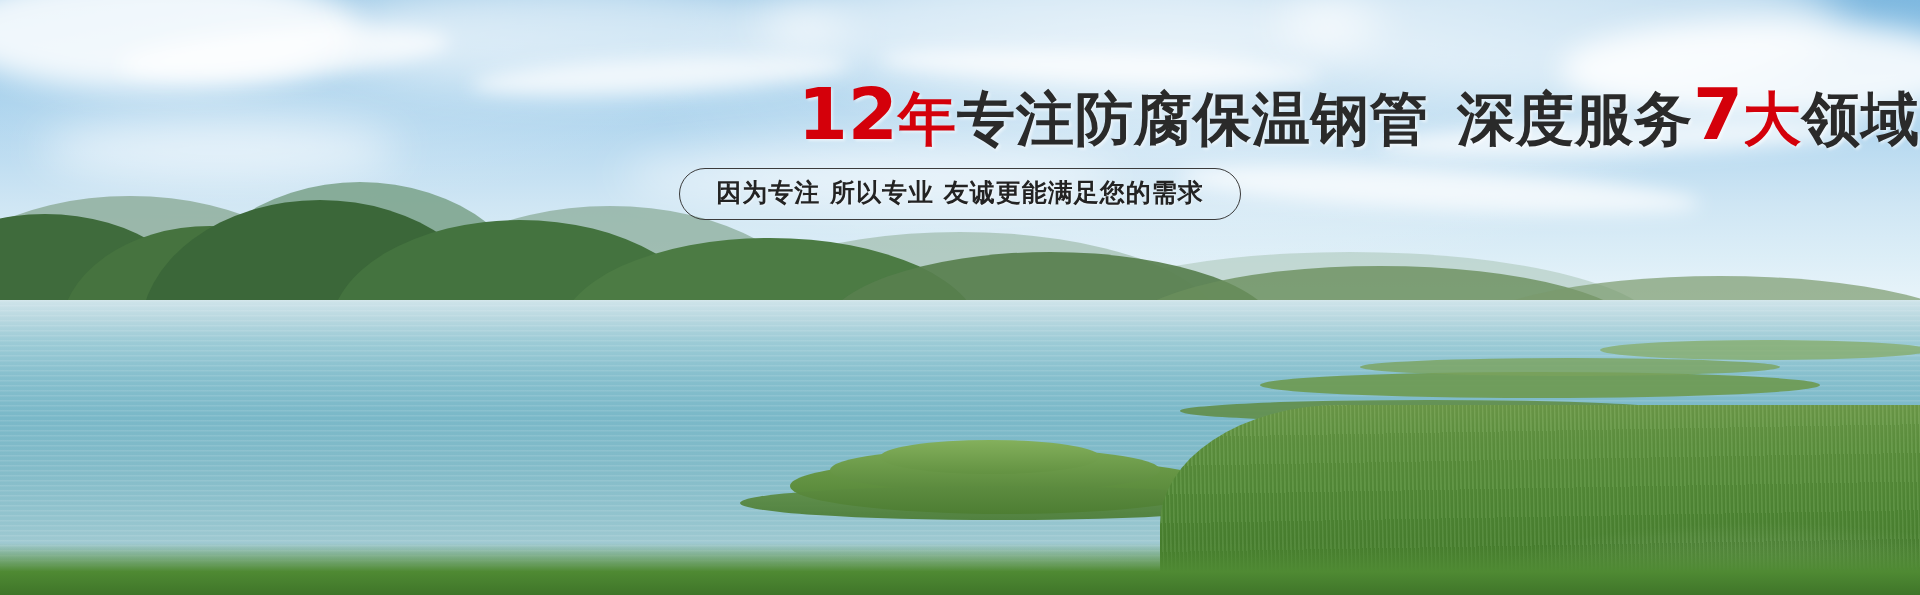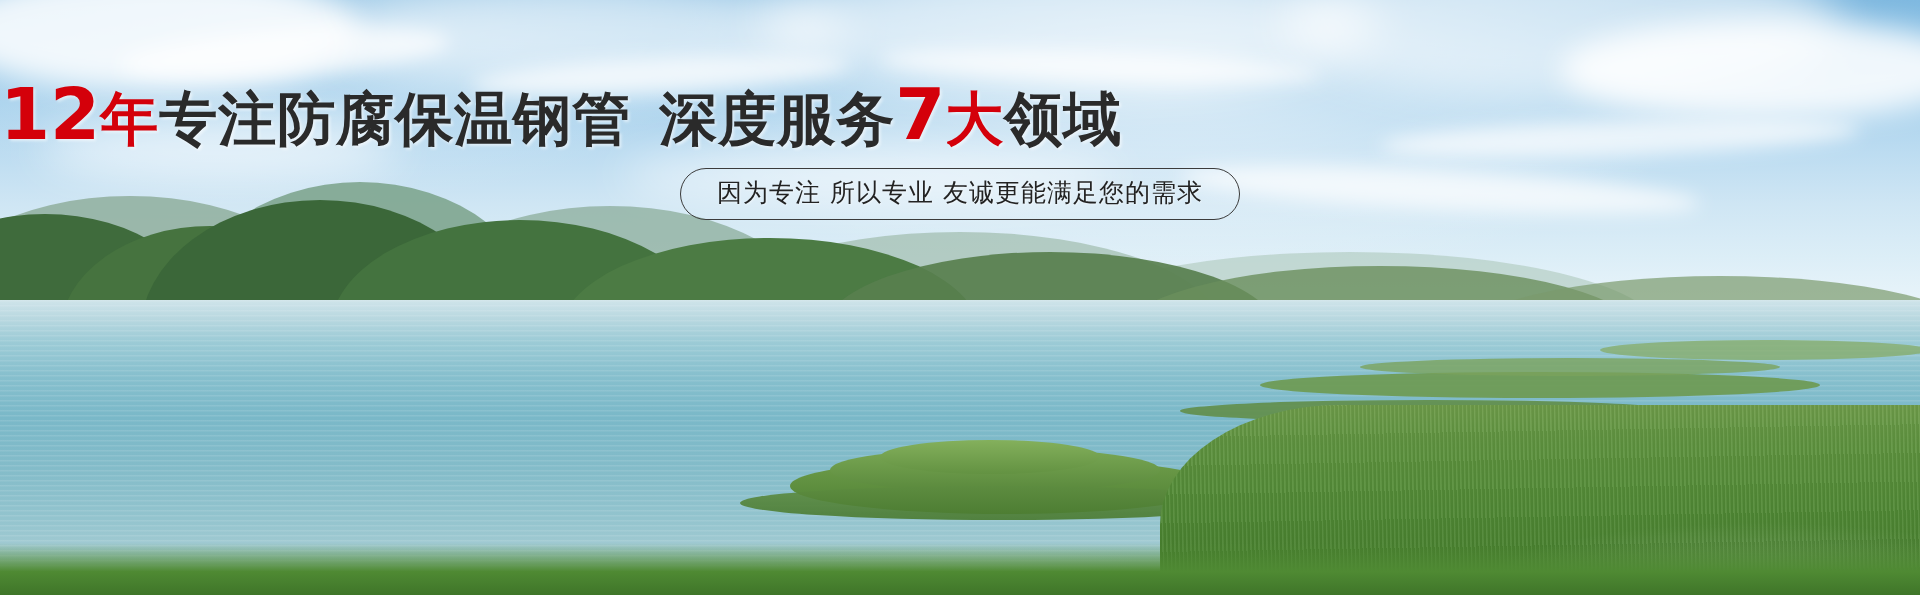--- a/index.html
+++ b/index.html
@@ -152,21 +152,21 @@
     position: absolute;
     border-radius: 50%;
   }
 
   
   .headline {
     position: absolute;
     left: 0;
     top: 82px;
     width: 1920px;
-    text-align: left;
+    text-align: right;
     white-space: nowrap;
     font-weight: 700;
     font-size: 58px;
     line-height: 64px;
     letter-spacing: 1px;
     color: #2a2a2a;
     text-shadow: 2px 2px 3px rgba(255,255,255,0.55);
     font-family: "DejaVu Sans", "Liberation Sans", sans-serif;
   }
   .headline .num {
@@ -195,20 +195,21 @@
     padding: 9px 36px 11px 36px;
     border: 1.6px solid #3b3b3b;
     border-radius: 28px;
     font-size: 25px;
     line-height: 30px;
     letter-spacing: 1px;
     color: #232323;
     white-space: nowrap;
     font-family: "DejaVu Sans", "Liberation Sans", sans-serif;
     text-shadow: 1px 1px 2px rgba(255,255,255,0.5);
+    font-weight: bold;
   }
 
   
   .cards {
     position: absolute;
     left: 534px;
     top: 265px;
     display: flex;
     gap: 11px;
   }

